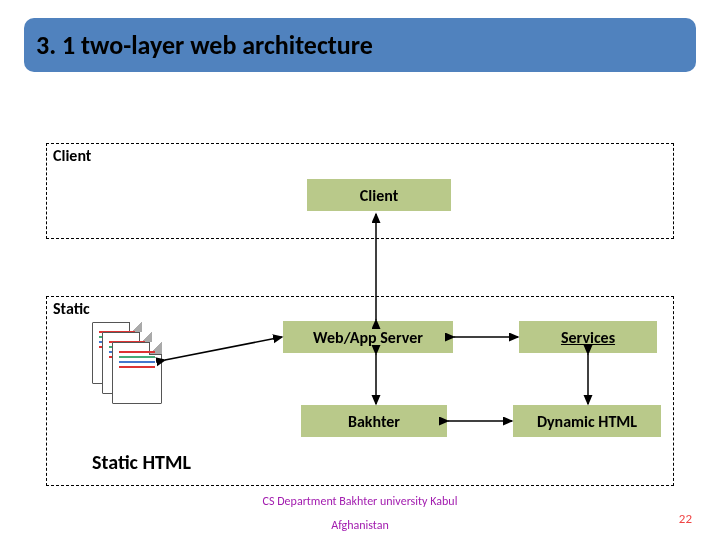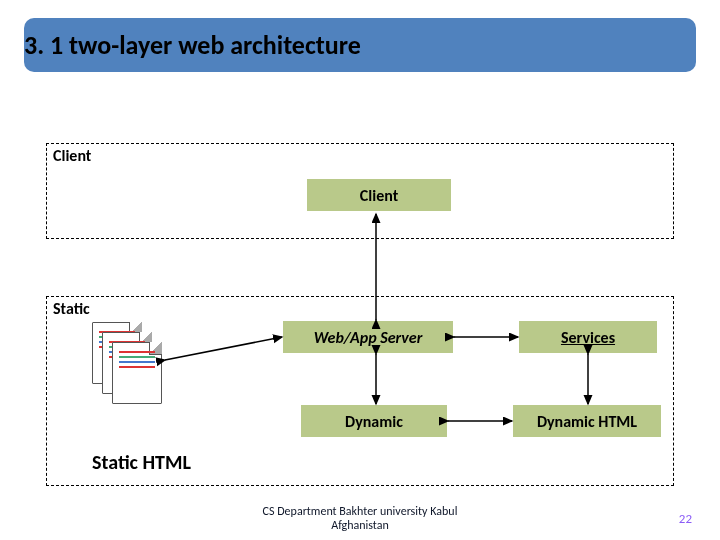--- a/index.html
+++ b/index.html
@@ -12,20 +12,21 @@
     overflow: hidden;
   }
   .title-bar {
     position: absolute;
     left: 24px; top: 18px;
     width: 672px; height: 54px;
     background: #5082BE;
     border-radius: 10px;
     display: flex;
     align-items: center;
+    padding-left: 12px;
     color: #000;
     font-weight: 700;
     font-size: 26px;
   }
   .panel {
     position: absolute;
     border: 1px dashed #000;
   }
   .panel-client {
     left: 46px; top: 143px;
@@ -93,28 +94,28 @@
     left: 92px; top: 450px;
     font-weight: 700;
     font-size: 20px;
   }
   .footer {
     position: absolute;
     left: 0; bottom: 8px;
     width: 720px;
     text-align: center;
     font-size: 12px;
-    color: #0f172a;
-  }
-  .footer .line2 { display: block; }
+    color: #a21caf;
+  }
+  .footer .line2 { display: block; margin-top: 10px; }
   .pagenum {
     position: absolute;
     right: 28px; bottom: 14px;
     font-size: 13px;
-    color: #8b5cf6;
+    color: #ef4444;
     text-align: center;
   }
   svg.arrows {
     position: absolute;
     left: 0; top: 0;
     width: 720px; height: 540px;
     pointer-events: none;
   }
 </style>
 </head>
@@ -129,30 +130,30 @@
 </div>
 
 <div class="panel panel-server">
   <div class="panel-label">Static</div>
 </div>
 
 <div class="node" style="left:306px; top:178px; width:146px; height:34px;">
   <span>Client</span>
 </div>
 
-<div class="node" style="left:282px; top:320px; width:172px; height:34px;font-style:italic;">
+<div class="node" style="left:282px; top:320px; width:172px; height:34px;">
   <span>Web/App Server</span>
 </div>
 
 <div class="node" style="left:518px; top:320px; width:140px; height:34px;text-decoration:underline;">
   <span>Services</span>
 </div>
 
 <div class="node" style="left:300px; top:404px; width:148px; height:34px;">
-  <span>Dynamic</span>
+  <span>Bakhter</span>
 </div>
 
 <div class="node" style="left:512px; top:404px; width:150px; height:34px;text-align:center;">
   <span>Dynamic HTML</span>
 </div>
 
 <div class="doc-stack">
   <div class="doc doc1">
     <div class="doclines">
         <div class="r"></div>

